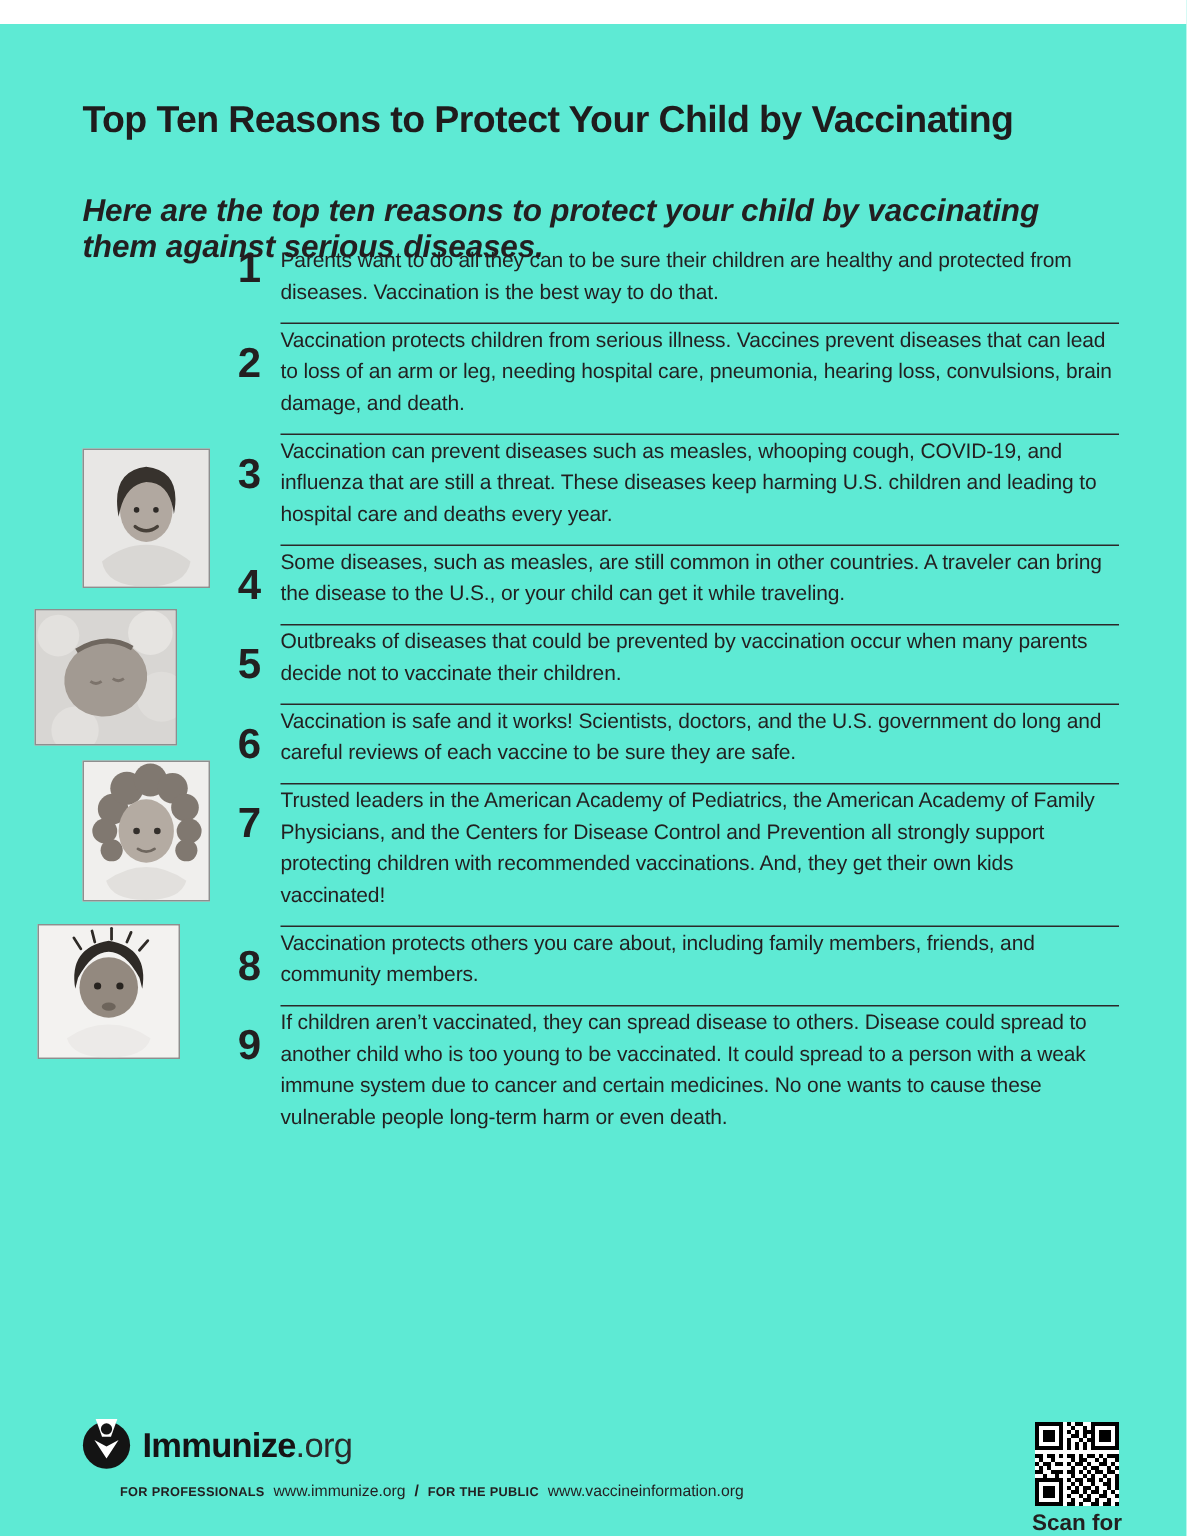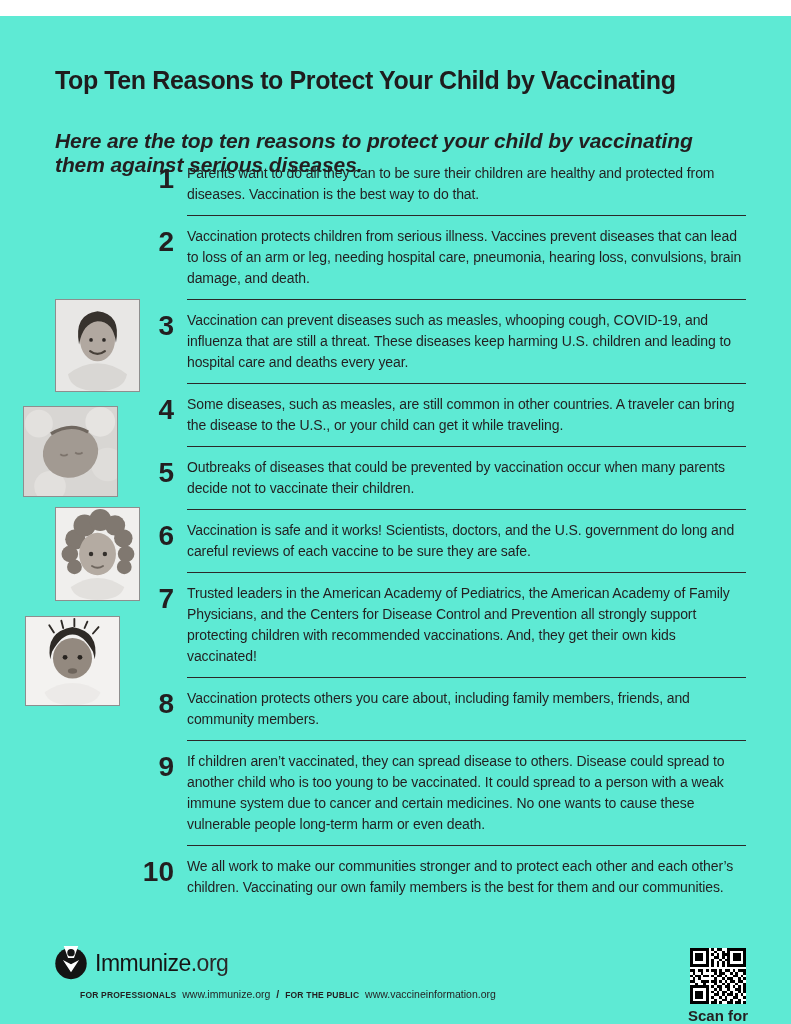--- a/index.html
+++ b/index.html
@@ -50,42 +50,41 @@
     padding-top: 2px;
   }
   .rbody { flex: 1; padding-bottom: 10px; }
   .rbody p {
     font-size: 14px;
     line-height: 21px;
     letter-spacing: -0.1px;
   }
   .reason.ruled .rbody {
     border-top: 1.6px solid #2b2829;
-    padding-top: 10px;
   }
   .reason.ruled .rnum { padding-top: 13px; }
   
   .photo {
     position: absolute;
     border: 1px solid #8e8e8e;
     background: #ededeb;
     overflow: hidden;
   }
   .photo svg { display: block; width: 100%; height: 100%; }
   .photo-1 { left: 55px; top: 283px; width: 85px; height: 93px; }
   .photo-2 { left: 23px; top: 390px; width: 95px; height: 91px; }
   .photo-3 { left: 55px; top: 491px; width: 85px; height: 94px; }
   .photo-4 { left: 25px; top: 600px; width: 95px; height: 90px; }
   
   .footer-left { position: absolute; left: 54px; top: 930px; }
   .logo-row { display: flex; align-items: center; }
   .logo-icon { width: 34px; height: 34px; margin-right: 7px; }
   .logo-icon svg { display: block; width: 100%; height: 100%; }
   .logo-text { font-size: 23px; letter-spacing: -0.5px; }
-  .logo-text .bold { font-weight: 400; color: #161314; }
+  .logo-text .bold { font-weight: 700; color: #161314; }
   .logo-text .light { font-weight: 400; color: #2b2829; }
   .tagline {
     margin: 8px 0 0 26px;
     font-size: 10.5px;
     white-space: nowrap;
   }
   .tagline .lbl {
     font-size: 8.5px;
     font-weight: 700;
     letter-spacing: 0.2px;
@@ -237,26 +236,20 @@
       <div class="rbody">
           <p>Vaccination protects others you care about, including family members, friends, and community members.</p>
         </div>
     </div>
     <div class="reason ruled">
       <div class="rnum">9</div>
       <div class="rbody">
           <p>If children aren’t vaccinated, they can spread disease to others. Disease could spread to another child who is too young to be vaccinated. It could spread to a person with a weak immune system due to cancer and certain medicines. No one wants to cause these vulnerable people long-term harm or even death.</p>
         </div>
     </div>
-    <div class="reason ruled">
-      <div class="rnum">10</div>
-      <div class="rbody">
-          <p>We all work to make our communities stronger and to protect each other and each other’s children. Vaccinating our own family members is the best for them and our communities.</p>
-        </div>
-    </div>
   </div>
 
   <div class="footer-left">
     <div class="logo-row">
       <span class="logo-icon">
         <svg viewBox="0 0 40 40">
           <circle cx="20" cy="20.5" r="18.5" fill="#141414"></circle>
           <path d="M11.5 0 L28.5 0 L23.5 14 L16.5 14 Z" fill="#ffffff"></path>
           <circle cx="20" cy="7.8" r="4.4" fill="#141414"></circle>
           <path d="M10.5 16.5 L20 31 L29.5 16.5 L20 21.5 Z" fill="#ffffff"></path>

